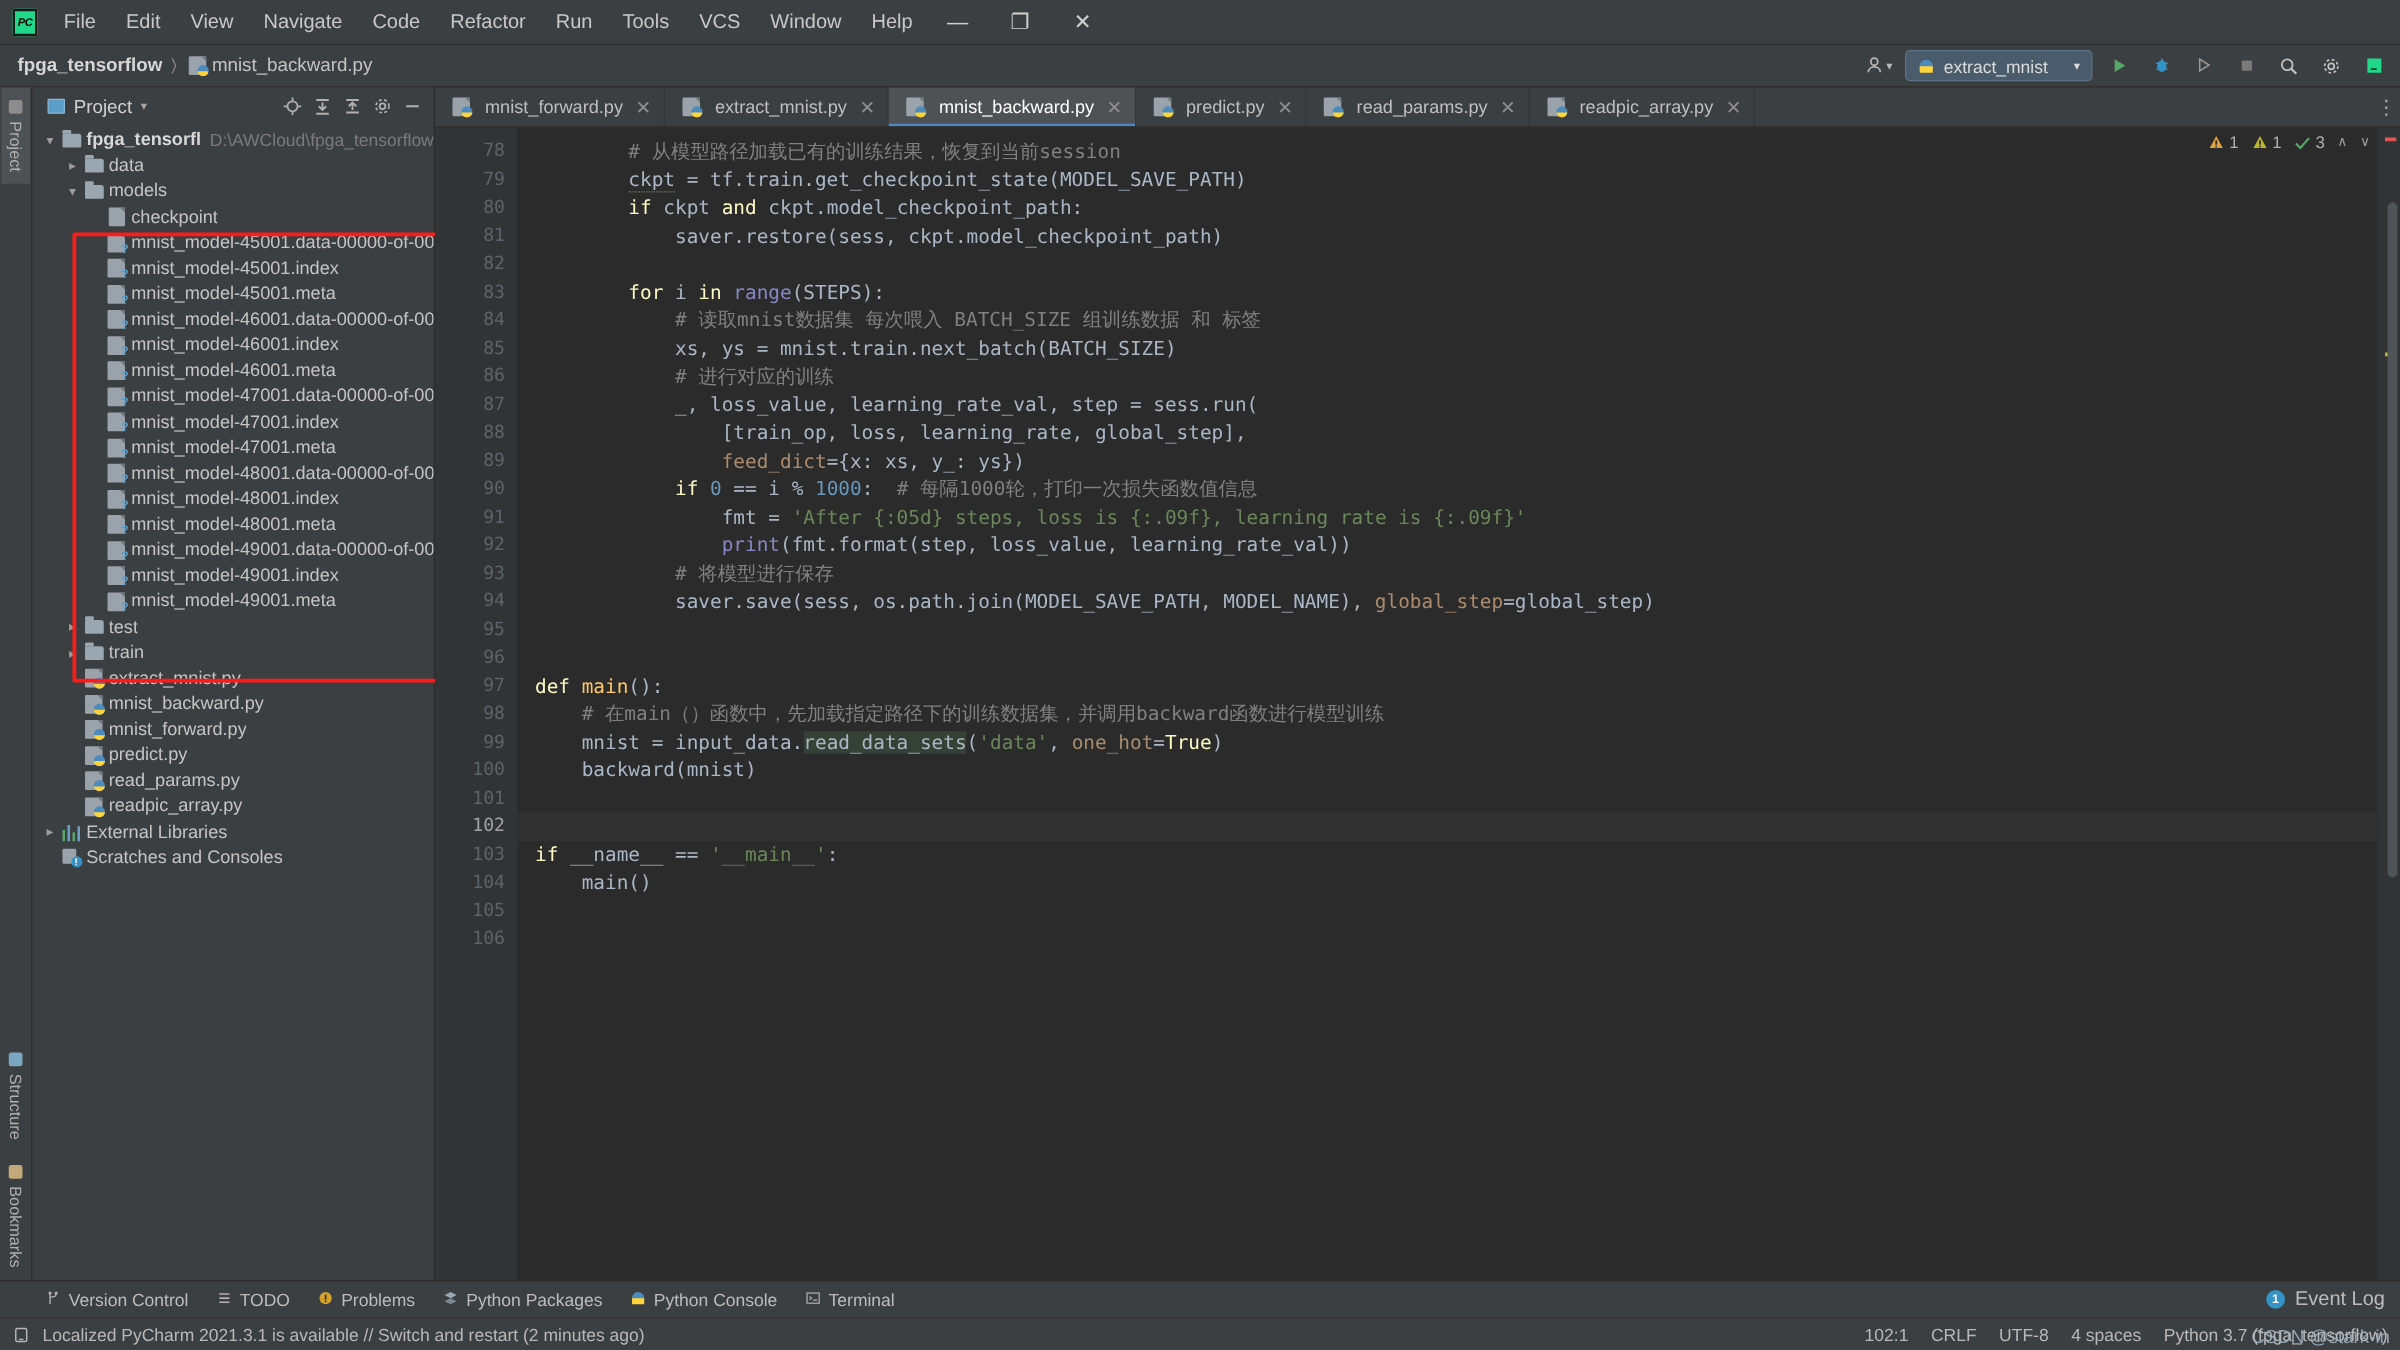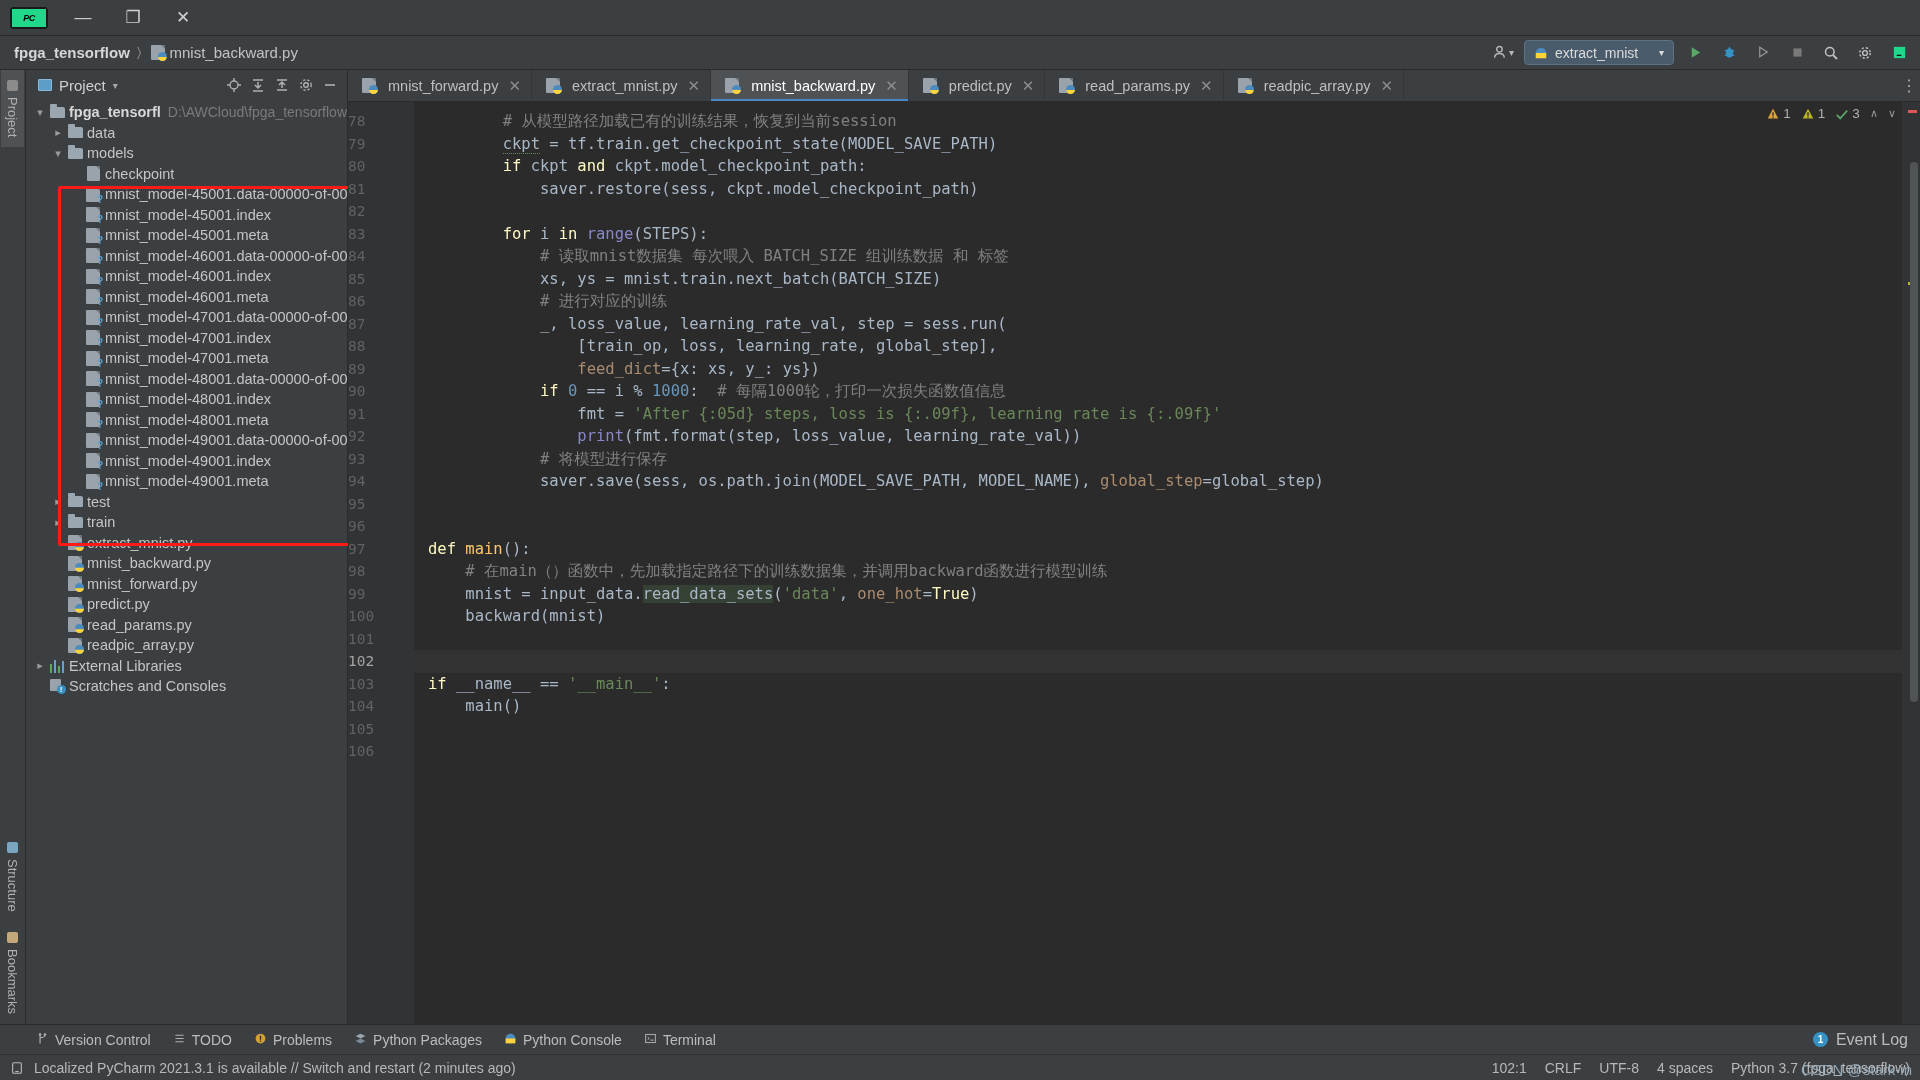--- a/index.html
+++ b/index.html
@@ -11,21 +11,21 @@
     color: #bbbbbb;
   }
   .ide { position: relative; width: 1920px; height: 1080px; display: flex; flex-direction: column; }
 
   
   .titlebar {
     height: 36px; background: #3c3f41; display: flex; align-items: center;
     border-bottom: 1px solid #2b2b2b; flex: none; padding-left: 6px;
   }
   .app-logo {
-    width: 38px; height: 22px; margin: 0 10px 0 4px; border-radius: 2px;
+    width: 20px; height: 22px; margin: 0 10px 0 4px; border-radius: 2px;
     background: #21d789; display: flex; align-items: center; justify-content: center;
     font-size: 9px; font-weight: bold; color: #000; flex: none;
     box-shadow: inset 0 0 0 2px #1a1a1a;
     font-style: italic;
   }
   .app-logo span { font-size: 9px; letter-spacing: -.5px; }
   .menubar { display: flex; align-items: center; gap: 2px; }
   .menu-item {
     font-size: 16px; color: #c8c8c8; padding: 4px 11px; cursor: default; white-space: nowrap;
   }
@@ -156,21 +156,21 @@
   .etab.active { background: #4e5254; color: #ffffff; }
   .etab.active:after {
     content:""; position: absolute; left: 0; right: 0; bottom: 0; height: 2px; background: #4a88c7;
   }
   .etab .x { color: #8e8e8e; font-size: 15px; margin-left: 3px; }
   .tabbar-spacer { flex: 1; }
   .tabbar-more { width: 22px; display: flex; align-items: center; justify-content: center; color: #aaa; }
 
   .editor-area { flex: 1; display: flex; position: relative; min-height: 0; overflow: hidden; }
   .gutter {
-    width: 66px; background: #313335; flex: none; text-align: left;
+    width: 66px; background: #313335; flex: none; text-align: right;
     padding-top: 8px; font-family: "DejaVu Sans Mono", monospace; font-size: 14.5px; color: #606366;
     position: relative;
   }
   .gline { height: 22.5px; line-height: 22.5px; padding-right: 10px; position: relative; }
   .gline.cur { color: #a4a3a3; }
   .foldmark {
     position: absolute; right: -14px; top: 5px; width: 11px; height: 12px; color: #868686; font-size: 11px;
   }
   .runmark { position: absolute; right: -14px; top: 4px; color: #499c54; font-size: 12px; }
 
@@ -230,20 +230,33 @@
 </style>
 </head>
 <body>
 
 <div class="ide">
 
   <div class="titlebar">
     <div class="app-logo">
       <span>PC</span>
     </div>
+    <div class="menubar" id="menubar">
+        <div class="menu-item">File</div>
+        <div class="menu-item">Edit</div>
+        <div class="menu-item">View</div>
+        <div class="menu-item">Navigate</div>
+        <div class="menu-item">Code</div>
+        <div class="menu-item">Refactor</div>
+        <div class="menu-item">Run</div>
+        <div class="menu-item">Tools</div>
+        <div class="menu-item">VCS</div>
+        <div class="menu-item">Window</div>
+        <div class="menu-item">Help</div>
+      </div>
     <div class="win-buttons">
       <div class="win-btn">—</div>
       <div class="win-btn">❐</div>
       <div class="win-btn close">✕</div>
     </div>
   </div>
 
   <div class="navbar">
     <span class="crumb bold">fpga_tensorflow</span>
     <span class="crumb-sep">〉</span>

